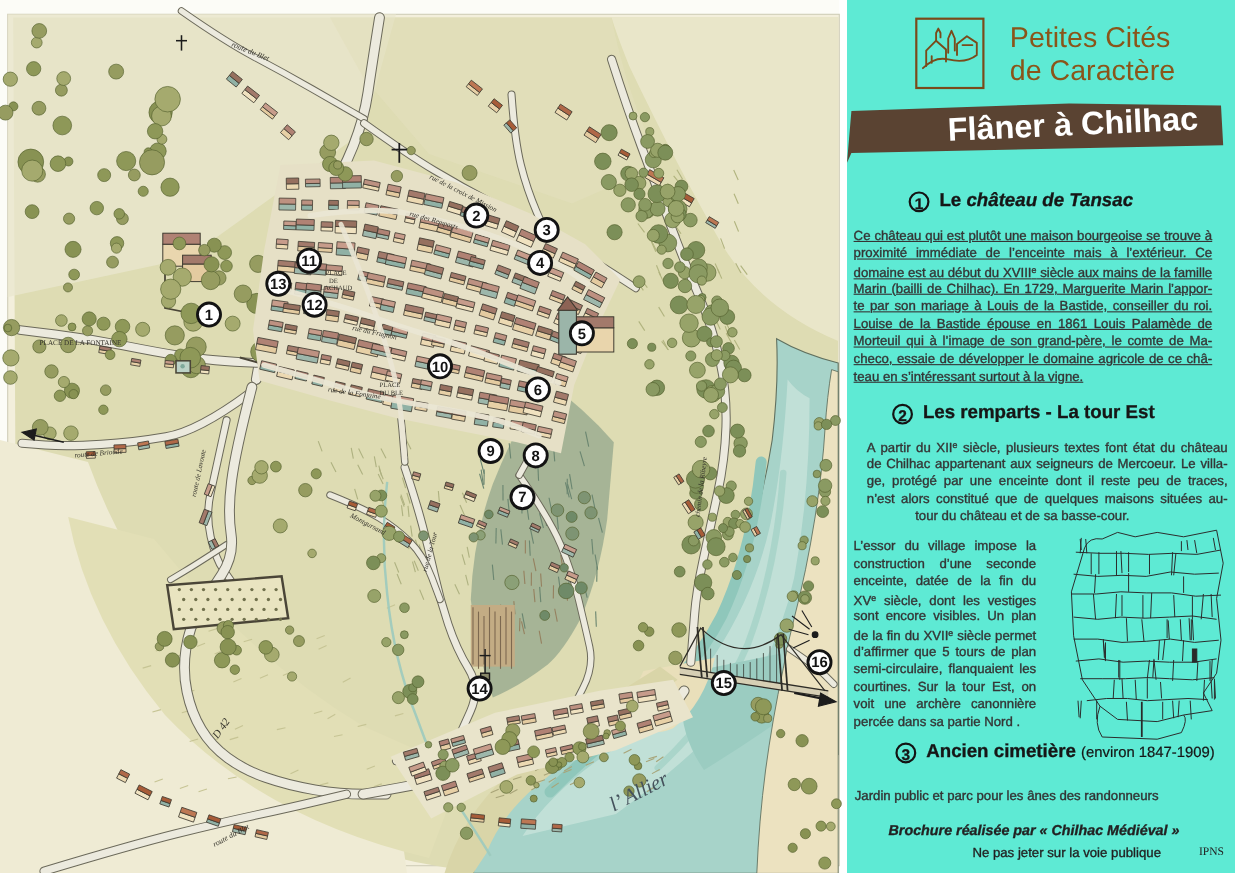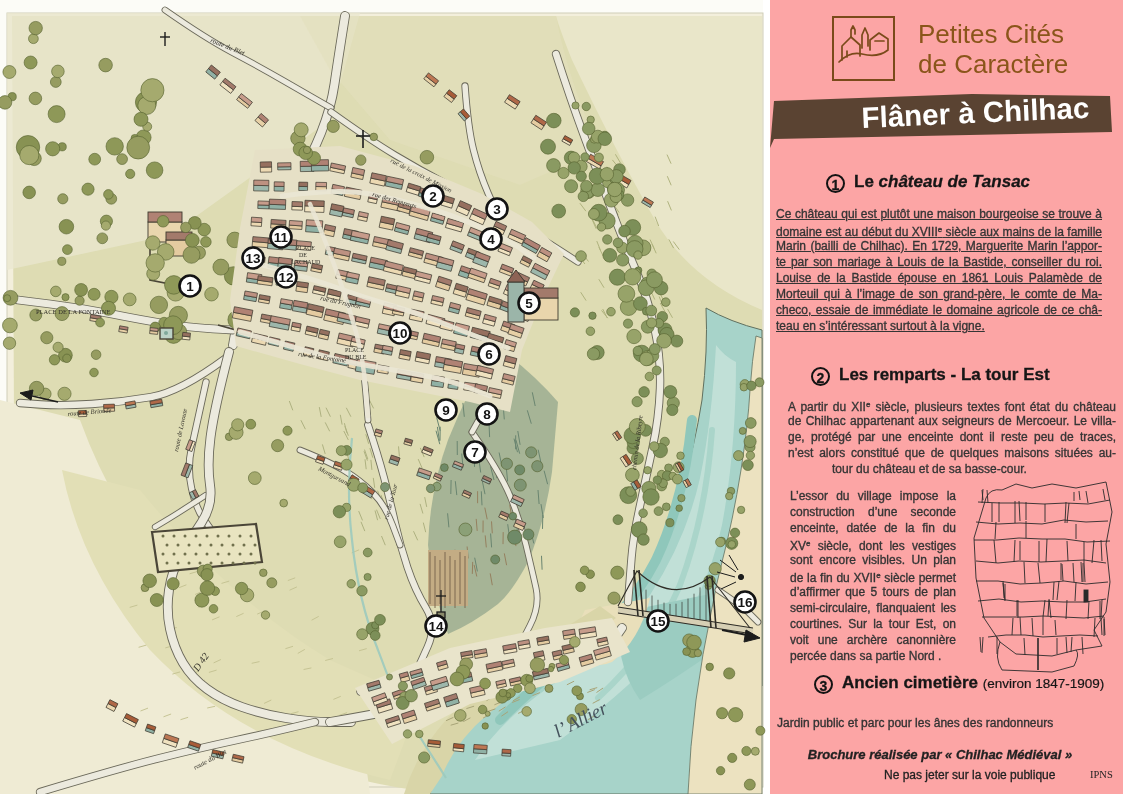--- a/index.html
+++ b/index.html
@@ -1,17 +1,17 @@
 <!DOCTYPE html>
 <html><head><meta charset="utf-8"><title>Flâner à Chilhac</title>
 <style>
 html,body{margin:0;padding:0;background:#ffffff;}
 body{width:1123px;height:794px;position:relative;font-family:"Liberation Sans",sans-serif;overflow:hidden;}
 .map{position:absolute;left:0;top:0;}
-.panel{position:absolute;left:770px;top:0;width:353px;height:794px;background:#fca5a5;}
+.panel{position:absolute;left:770px;top:0;width:353px;height:794px;background:#5eead4;}
 .panel *{box-sizing:border-box;}
 .logo-box{position:absolute;left:62px;top:16px;width:63px;height:65px;border:2.5px solid #7a4a1a;}
 .logo-title{position:absolute;left:148px;top:20px;color:#8a551a;font-size:26px;line-height:29.6px;}
 .sec-h{position:absolute;color:#161616;font-weight:bold;font-size:17px;white-space:nowrap;-webkit-text-stroke:0.3px #161616;}
 .nc{display:inline-block;width:19px;height:19px;border:2.4px solid #131313;border-radius:50%;text-align:center;line-height:19px;font-size:14px;font-weight:bold;vertical-align:-3px;margin-right:9px;}
 .body-t{position:absolute;color:#353535;font-size:12px;line-height:16.05px;-webkit-text-stroke:0.33px #353535;}
 .jl{text-align:justify;text-align-last:justify;height:16.05px;}
 sup{font-size:8px;vertical-align:4px;letter-spacing:0;}
 </style></head>
 <body>
@@ -2235,40 +2235,41 @@
 
   <svg style="position:absolute;left:0;top:88px;" width="353" height="66" viewBox="0 0 353 66">
     <polygon points="4,13 202,6 340,8 342,44 4,51 0,60" fill="#5a4332"></polygon>
       <text x="92" y="40" transform="rotate(-2.6 92 40)" font-family="Liberation Sans, sans-serif" font-size="29.5" font-weight="bold" fill="#ffffff">Flâner à Chilhac</text>
   </svg>
 
   <div class="sec-h" style="left:44px;top:172px;padding-left:12px;"><span class="nc">1</span>Le <i>château de Tansac</i></div>
 
 <div class="body-t" style="left:6px;top:205.7px;width:326px;text-decoration:underline;">
 <div class="jl">Ce château qui est plutôt une maison bourgeoise se trouve à</div>
+<div class="jl">proximité immédiate de l’enceinte mais à l’extérieur.  Ce</div>
 <div class="jl">domaine est au début du XVIII<sup>e</sup> siècle aux mains de la famille</div>
 <div class="jl">Marin (bailli de Chilhac). En 1729, Marguerite Marin l’appor-</div>
 <div class="jl">te par son mariage à Louis de la Bastide, conseiller du roi.</div>
 <div class="jl">Louise de la Bastide épouse en 1861 Louis Palamède de</div>
 <div class="jl">Morteuil qui à l’image de son grand-père, le comte de Ma-</div>
-<div class="jl">checo, essaie de immédiate le domaine agricole de ce châ-</div>
+<div class="jl">checo, essaie de développer le domaine agricole de ce châ-</div>
 <div class="jl" style="text-align-last:left;">teau en  s’intéressant surtout à la vigne.</div>
 </div>
 
   <div class="sec-h" style="left:41px;top:365px;"><span class="nc">2</span>Les remparts -  La tour Est</div>
 
 <div class="body-t" style="left:18px;top:397px;width:328px;">
 <div class="jl">A partir du XII<sup>e</sup> siècle, plusieurs textes font état du château</div>
 <div class="jl">de Chilhac appartenant aux seigneurs de Mercoeur. Le villa-</div>
 <div class="jl">ge, protégé par une enceinte dont il reste peu de traces,</div>
 <div class="jl">n’est alors constitué que de quelques maisons situées au-</div>
 <div class="jl" style="text-align-last:left;padding-left:44px;">tour du château et de sa basse-cour.</div>
 </div>
 
-<div class="body-t" style="left:20px;top:487.6px;width:166px;">
+<div class="body-t" style="left:6px;top:487.6px;width:166px;">
 <div class="jl">L’essor du village impose la</div>
 <div class="jl">construction d’une seconde</div>
 <div class="jl">enceinte, datée de la fin du</div>
 <div class="jl">XV<sup>e</sup> siècle, dont les vestiges</div>
 <div class="jl">sont encore visibles. Un plan</div>
 <div class="jl">de la fin du XVII<sup>e</sup> siècle permet</div>
 <div class="jl">d’affirmer que 5 tours de plan</div>
 <div class="jl">semi-circulaire, flanquaient les</div>
 <div class="jl">courtines. Sur la tour Est, on</div>
 <div class="jl">voit une archère canonnière</div>

